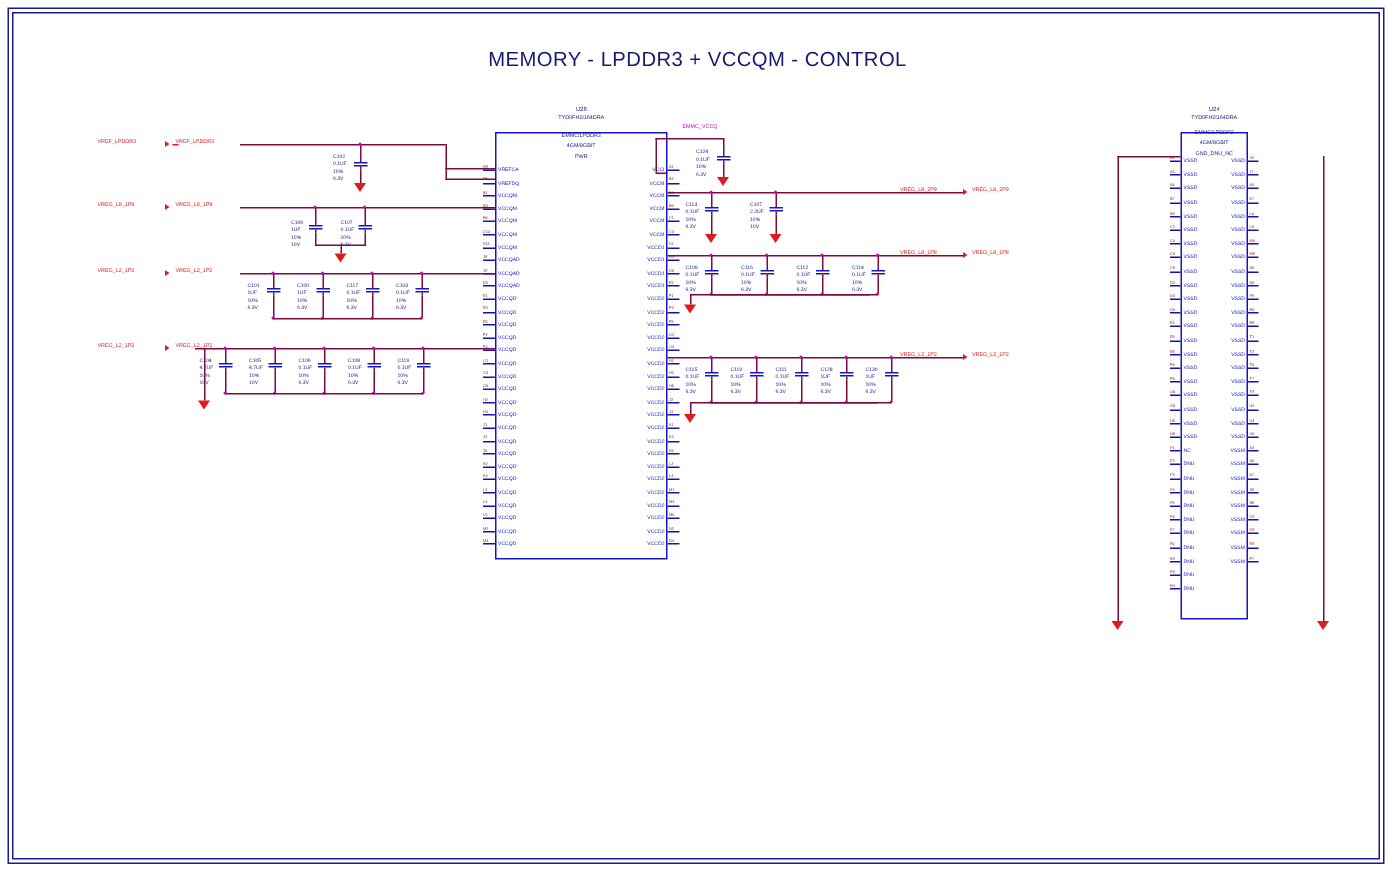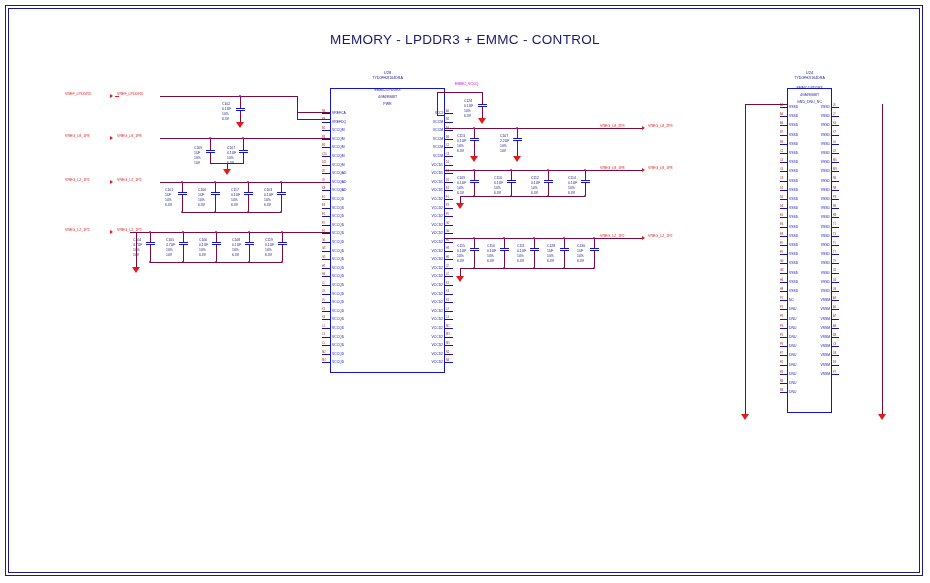--- a/index.html
+++ b/index.html
@@ -47,21 +47,21 @@
   .junction{position:absolute;width:2px;height:2px;border-radius:50%;background:#cc00cc;}
 </style>
 </head>
 <body>
 
 <div id="page">
 
   <div class="frame"></div>
   <div class="frame2"></div>
 
-  <div class="title">MEMORY - LPDDR3 + EMMC - CONTROL</div>
+  <div class="title">MEMORY - LPDDR3 + VCCQM - CONTROL</div>
 
   <div class="ic" style="left:330px;top:88px;width:115px;height:285px;"></div>
   <div class="icref" style="left:330px;top:70px;width:115px;">U28</div>
   <div class="icref" style="left:330px;top:76px;width:115px;font-size:3.6px;">TYD0FH2I164DRA</div>
   <div class="icref" style="left:330px;top:88px;width:115px;font-size:3.6px;">EMMC/LPDDR3</div>
   <div class="icref" style="left:330px;top:95px;width:115px;font-size:3.6px;">4GM/8GBIT</div>
   <div class="icref" style="left:330px;top:102px;width:115px;font-size:3.6px;">PWR</div>
 
   <div id="u28-left-pins">
       <div class="pinlabel" style="top: 111px; left: 332px;">VREFCA</div>

